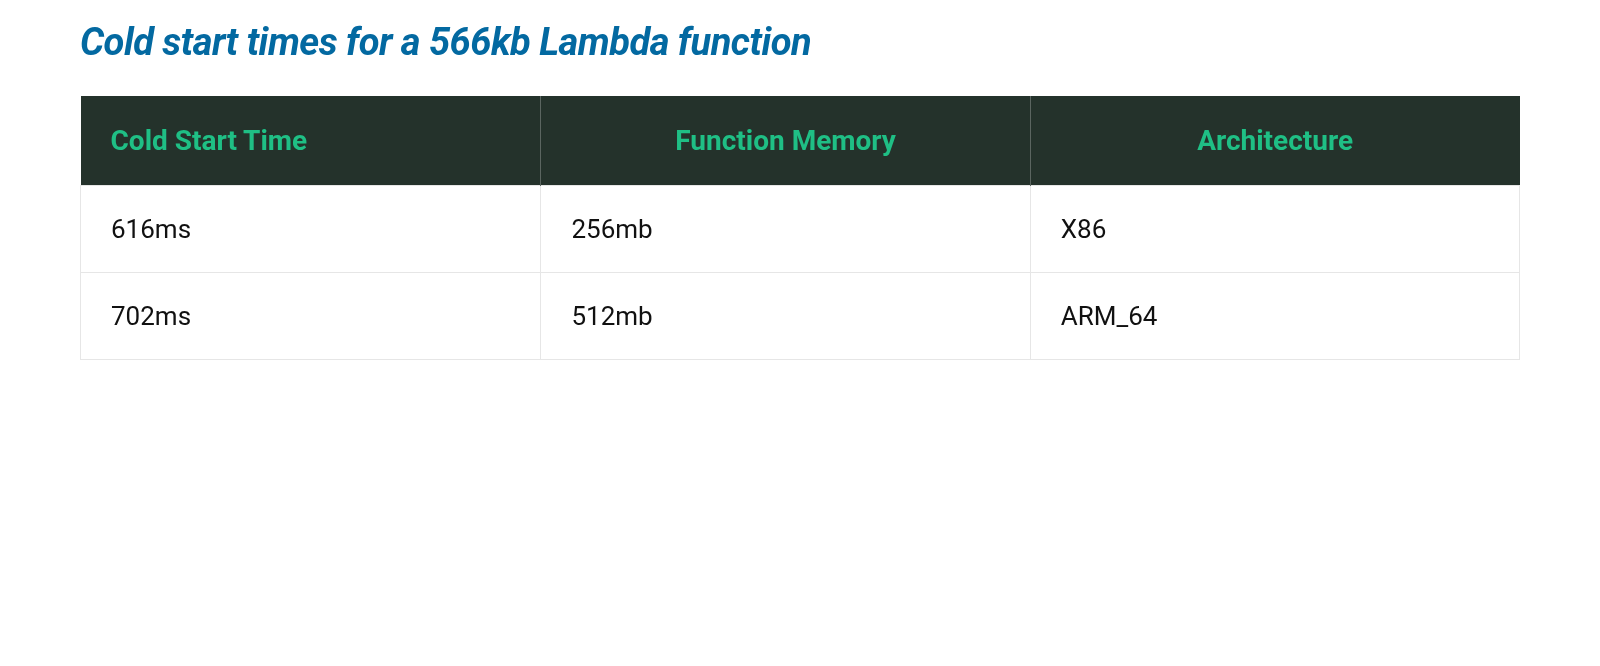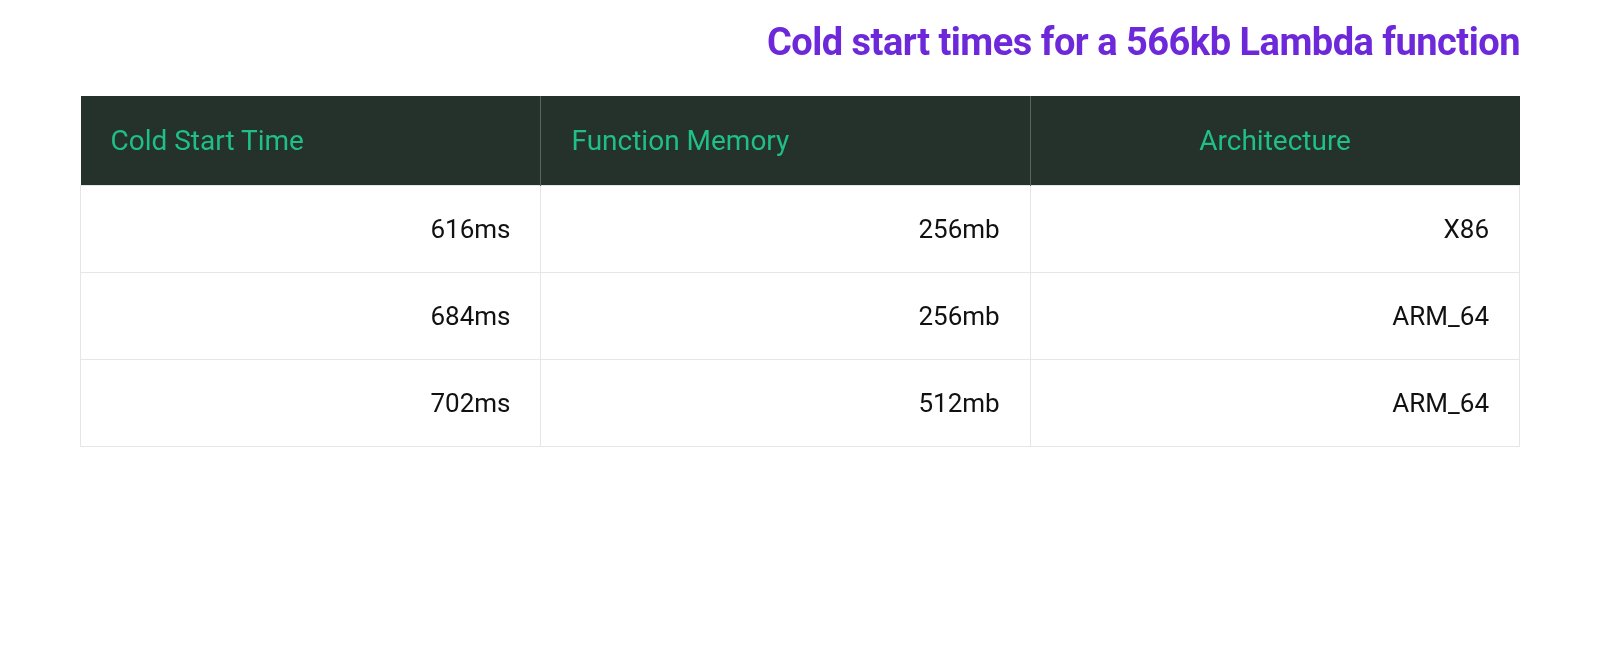--- a/index.html
+++ b/index.html
@@ -8,59 +8,60 @@
       box-sizing: border-box;
     }
     body {
       font-family: -apple-system, BlinkMacSystemFont, "Segoe UI", Roboto, "Helvetica Neue", Arial, sans-serif;
       background: #ffffff;
       width: 1600px;
       height: 666px;
       padding: 20px 80px;
     }
     .title {
-      text-align: right;
-      color: #6d28d9;
+      text-align: left;
+      color: #0369a1;
       font-size: 38px;
       font-weight: 700;
       margin-bottom: 32px;
       letter-spacing: -0.5px;
+      font-style: italic;
     }
     .table-wrap {
       width: 100%;
     }
     table {
       width: 100%;
       border-collapse: collapse;
     }
     thead th {
       background: #24322b;
       color: #1fbf85;
       font-size: 28px;
-      font-weight: 400;
+      font-weight: 700;
       text-align: left;
       padding: 28px 30px;
       border-right: 1px solid rgba(255,255,255,0.25);
       margin-top: 41px;
     }
     thead th:last-child {
       border-right: none;
       text-align: center;
     }
     tbody td {
       color: #111111;
       font-size: 26px;
       font-weight: 400;
-      text-align: right;
+      text-align: left;
       padding: 28px 30px;
       border: 1px solid #e6e6e6;
       background: #ffffff;
     }
     .col-0 { width: 32%; }
-    .col-1 { width: 34%; }
+    .col-1 { width: 34%; text-align: center; }
     .col-2 { width: 34%; }
   </style>
 </head>
 <body>
 
 <h1 class="title">Cold start times for a 566kb Lambda function</h1>
 
 <div class="table-wrap">
   <table>
     <thead>
@@ -70,24 +71,19 @@
         <th class="col-2">Architecture</th>
       </tr>
     </thead>
     <tbody>
       <tr>
         <td>616ms</td>
         <td>256mb</td>
         <td>X86</td>
       </tr>
       <tr>
-        <td>684ms</td>
-        <td>256mb</td>
-        <td>ARM_64</td>
-      </tr>
-      <tr>
         <td>702ms</td>
         <td>512mb</td>
         <td>ARM_64</td>
       </tr>
     </tbody>
   </table>
 </div>
 
 </body></html>

